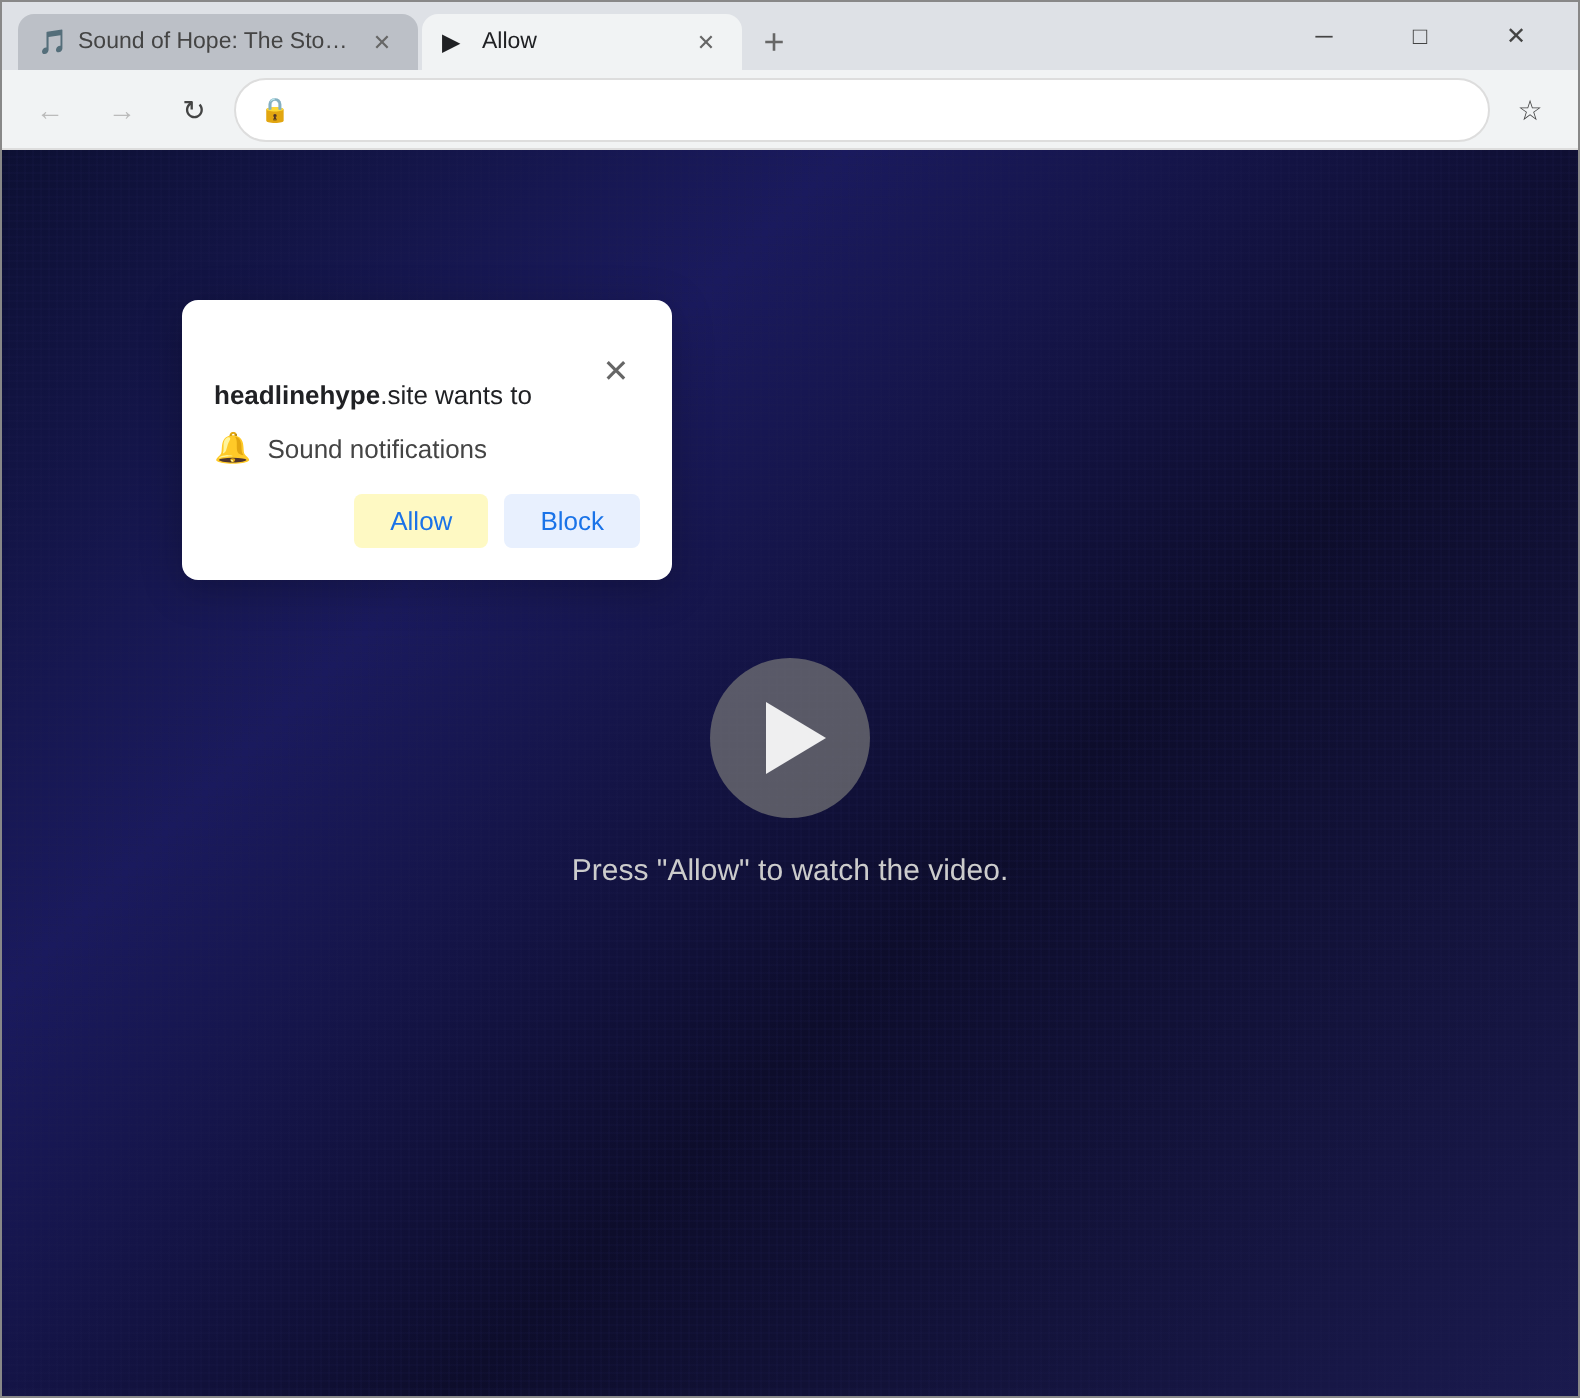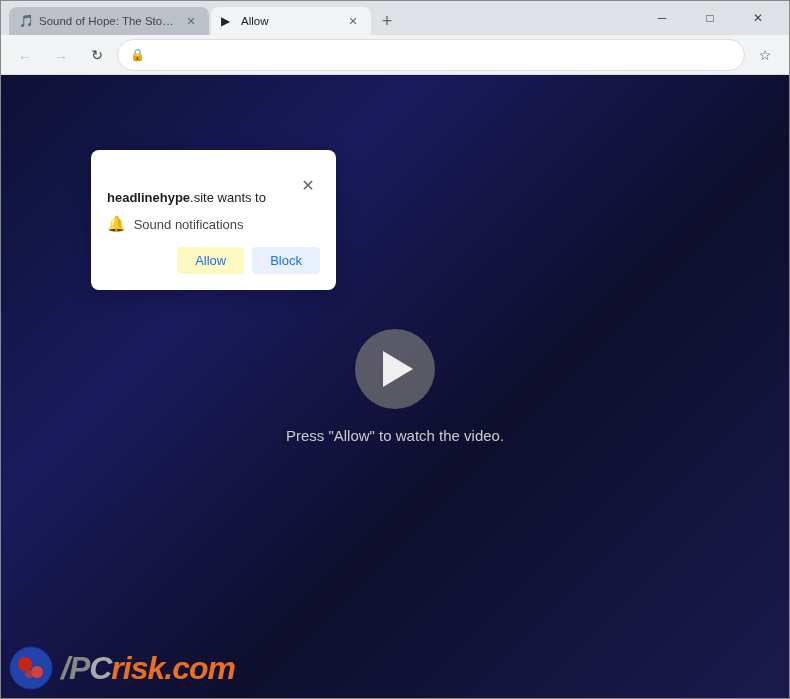--- a/index.html
+++ b/index.html
@@ -386,27 +386,16 @@
       </div>
     </div>
 
     <div class="play-area">
       <div class="play-button-circle">
         <div class="play-triangle"></div>
       </div>
       <div class="play-text">Press "Allow" to watch the video.</div>
     </div>
 
-    <div class="watermark">
-      <svg class="watermark-logo" viewBox="0 0 44 44" xmlns="http://www.w3.org/2000/svg">
-        <circle cx="22" cy="22" r="21" fill="#2244aa" stroke="#1133aa" stroke-width="1"></circle>
-        <circle cx="16" cy="18" r="7" fill="#cc2211"></circle>
-        <circle cx="28" cy="26" r="6" fill="#ff4422" opacity="0.8"></circle>
-        <circle cx="20" cy="28" r="4" fill="#ee3311" opacity="0.6"></circle>
-      </svg>
-      <div class="watermark-text">
-        <span style="color:#888;font-style:italic;font-size:32px;font-weight:bold;">/P</span><span style="color:#aaa;font-style:italic;font-size:32px;font-weight:bold;">C</span><span class="risk" style="color:#e87020;font-style:italic;font-size:32px;font-weight:bold;">risk.com</span>
-      </div>
-    </div>
 
   </div>
 
 </div>
 
 </body></html>

